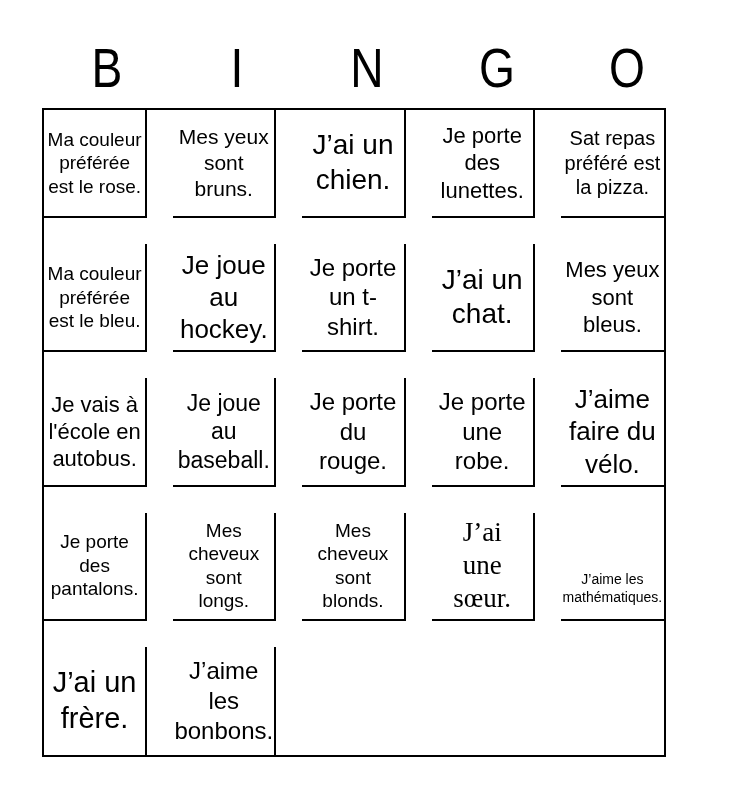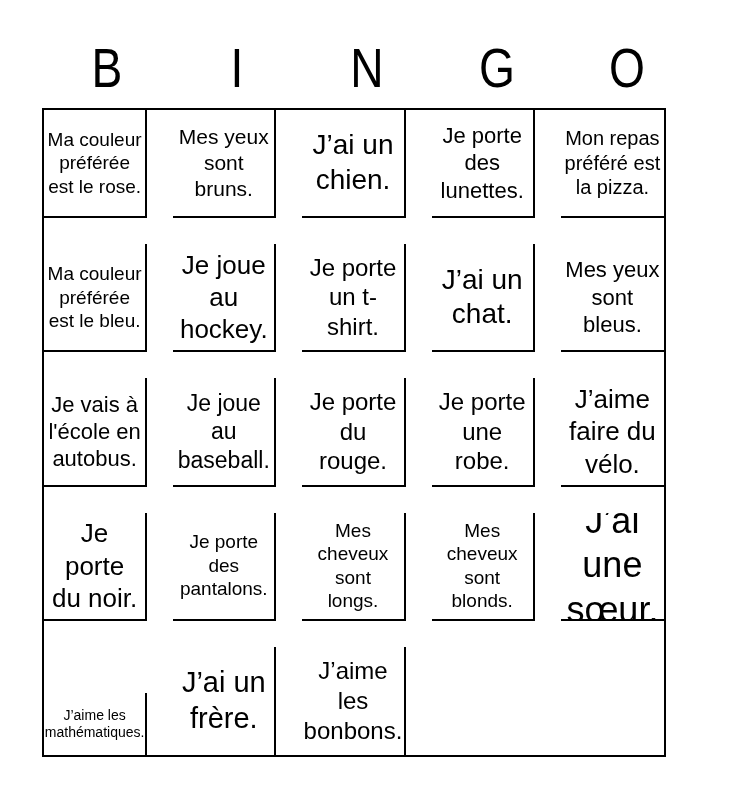--- a/index.html
+++ b/index.html
@@ -64,21 +64,21 @@
   .cell:nth-child(n+21) { border-bottom: none; }
 
   .fs14 { font-size: 14px; margin-top: 46px; }
   .fs19 { font-size: 19px; }
   .fs20 { font-size: 20px; }
   .fs21 { font-size: 21px; }
   .fs22 { font-size: 22px; }
   .fs23 { font-size: 23px; }
   .fs24 { font-size: 24px; }
   .fs26 { font-size: 26px; }
-  .fs27 { font-size: 36px; }
+  .fs27 { font-size: 27px; font-family: Liberation Serif, serif; }
   .fs28 { font-size: 28px; }
   .fs29 { font-size: 29px; }
 </style>
 </head>
 <body>
 
 <div class="title-row">
   <div class="title-letter">B</div>
   <div class="title-letter">I</div>
   <div class="title-letter">N</div>
@@ -92,21 +92,21 @@
 est le rose.</div>
   <div class="cell fs21">Mes yeux
 sont
 bruns.</div>
   <div class="cell fs28">J’ai un
 chien.</div>
   <div class="cell fs22">Je porte
 des
 lunettes.</div>
 
-  <div class="cell fs20">Mon repas
+  <div class="cell fs20">Sat repas
 préféré est
 la pizza.</div>
   <div class="cell fs19">Ma couleur
 préférée
 est le bleu.</div>
   <div class="cell fs26">Je joue
 au
 hockey.</div>
   <div class="cell fs24">Je porte
 un t-
@@ -126,23 +126,20 @@
   <div class="cell fs24">Je porte
 du
 rouge.</div>
   <div class="cell fs24">Je porte
 une
 robe.</div>
 
   <div class="cell fs26">J’aime
 faire du
 vélo.</div>
-  <div class="cell fs26">Je
-porte
-du noir.</div>
   <div class="cell fs19">Je porte
 des
 pantalons.</div>
   <div class="cell fs19">Mes
 cheveux
 sont
 longs.</div>
   <div class="cell fs19">Mes
 cheveux
 sont

